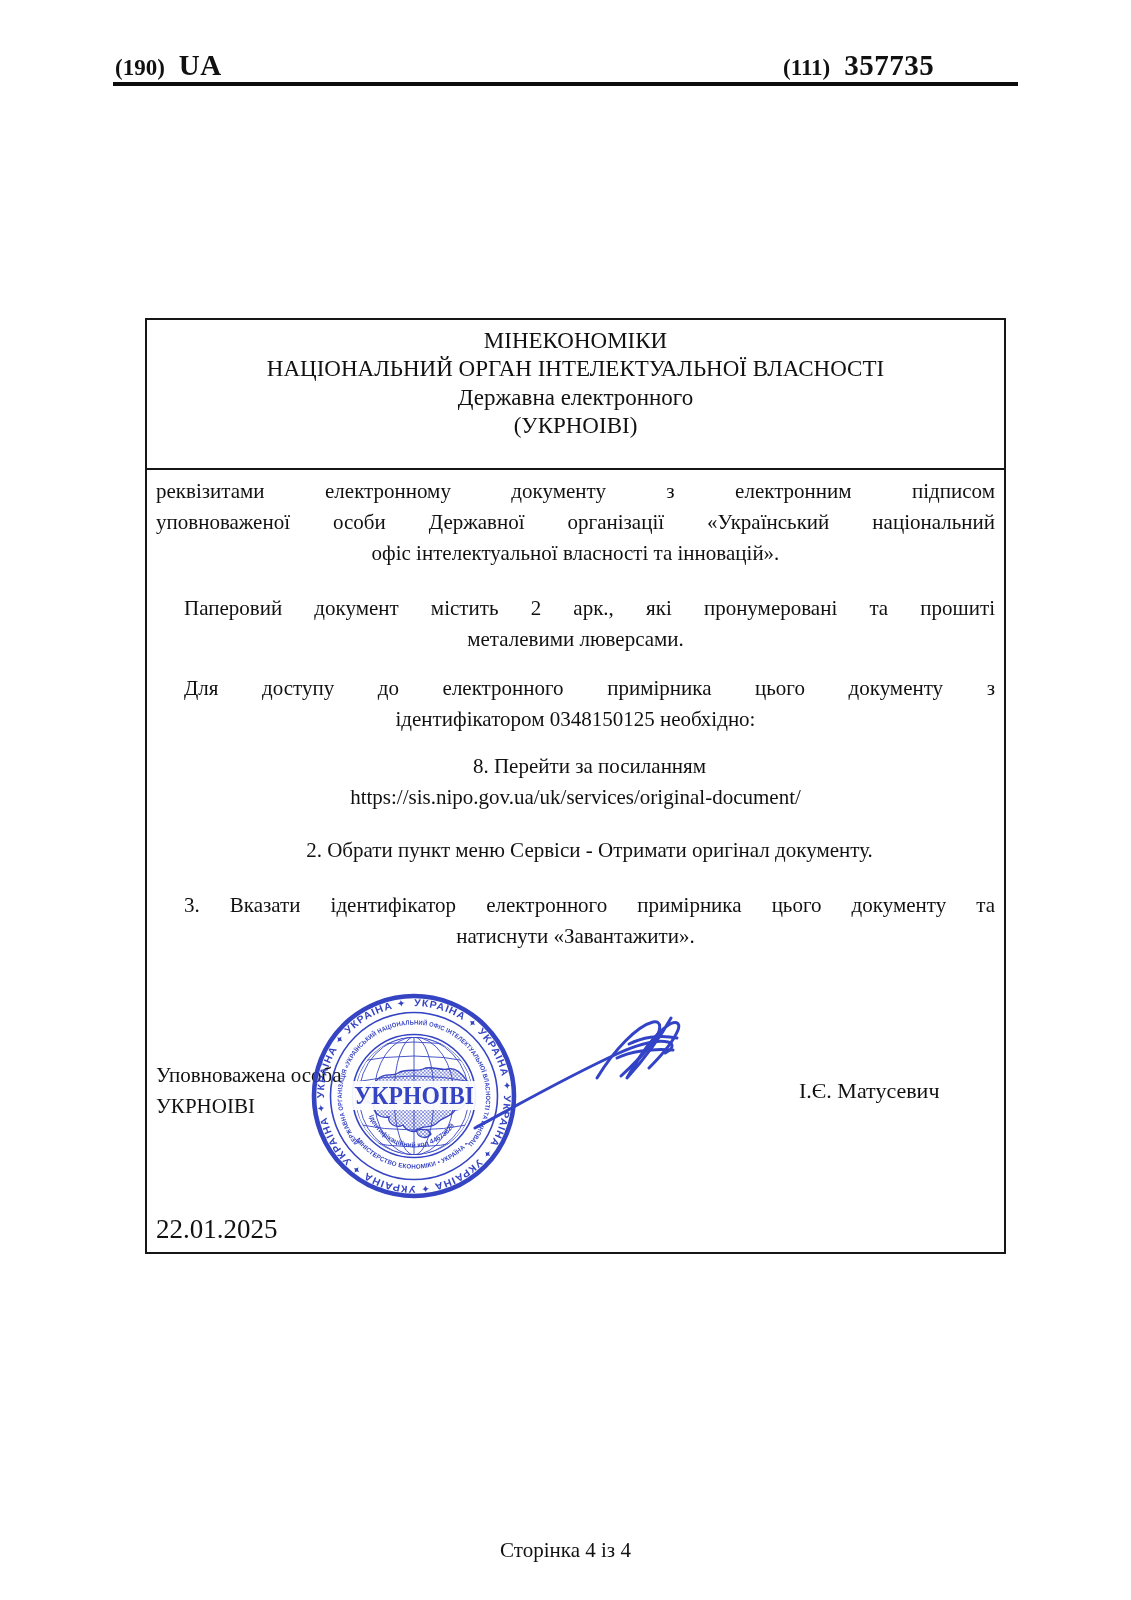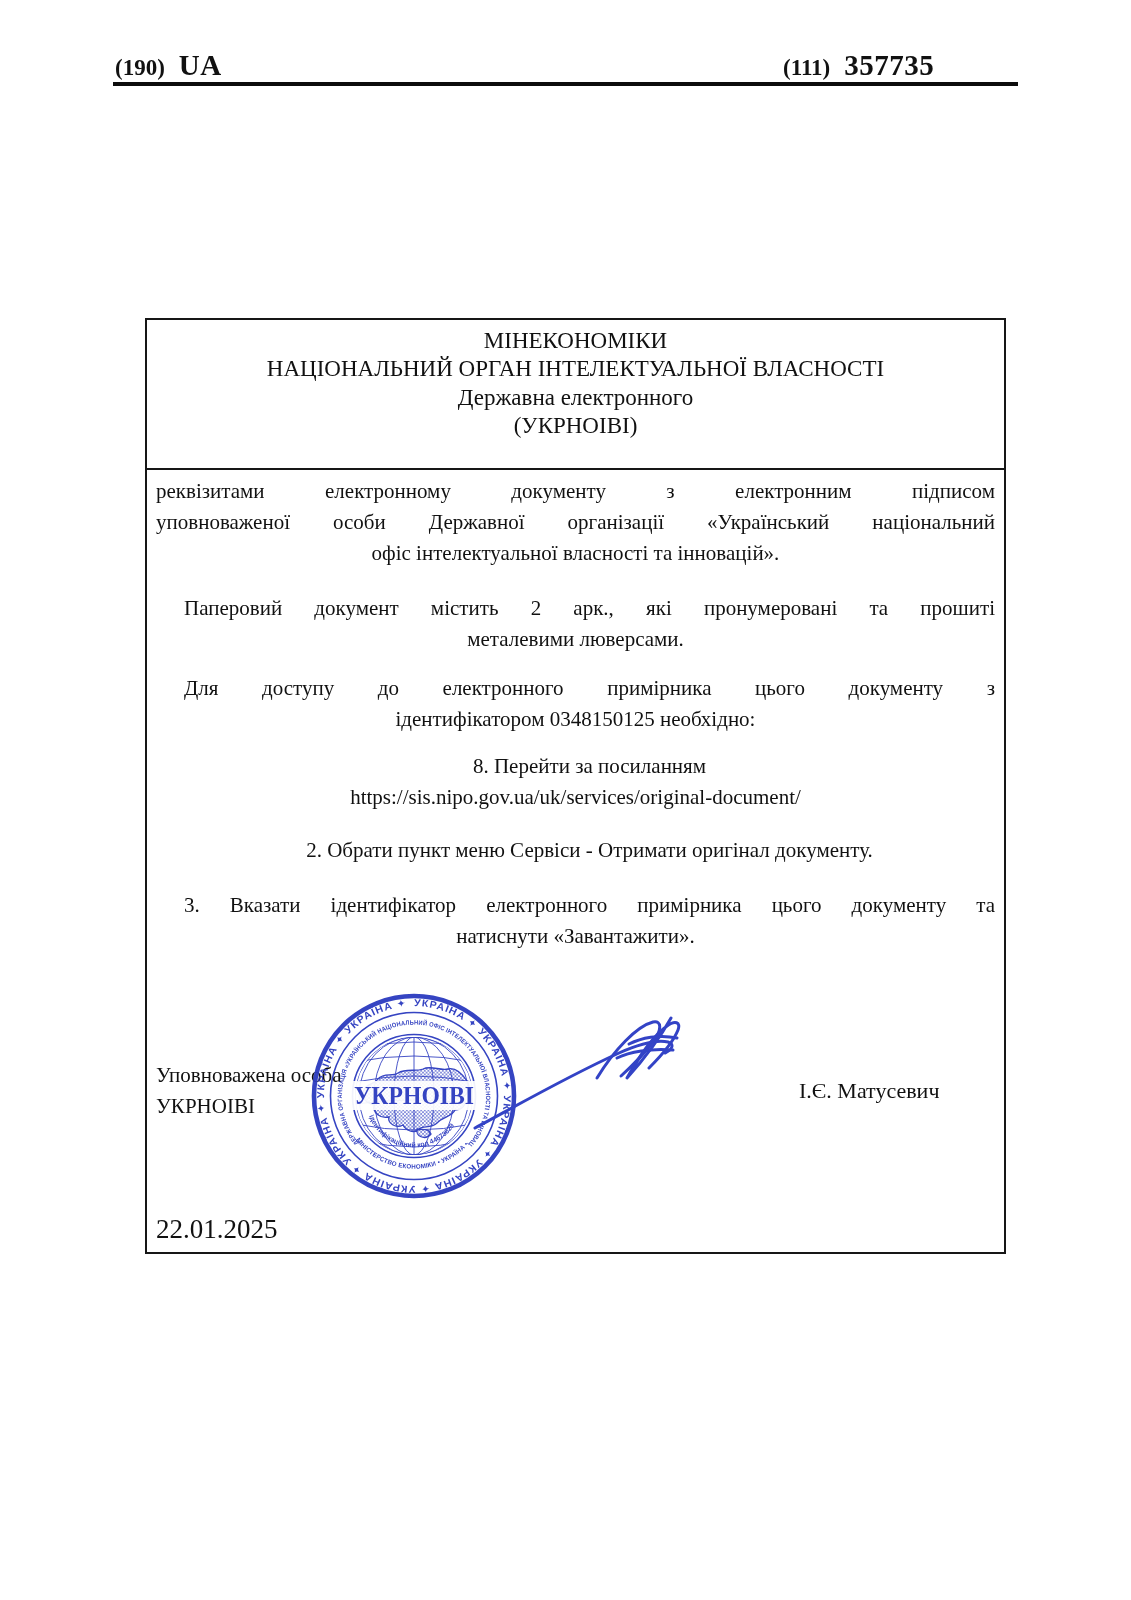--- a/index.html
+++ b/index.html
@@ -181,14 +181,15 @@
         <path d="M6,130 C40,112 95,80 150,55 C168,47 186,41 199,44 C206,46 203,52 196,55"></path>
         <path d="M128,80 C145,52 168,28 184,24 C193,22 193,32 184,44 C175,56 163,68 152,78"></path>
         <path d="M202,20 C192,38 176,60 158,80 C168,62 184,38 198,28 C206,22 212,24 209,32 C205,42 192,58 180,70"></path>
         <path d="M160,46 C172,40 190,36 208,40"></path>
         <path d="M148,60 C160,54 182,50 204,52"></path>
       </g>
     </svg>
 
   </div>
 
+  <div class="page-footer">Сторінка 4 із 4</div>
 
 </div>
 
 </body></html>

